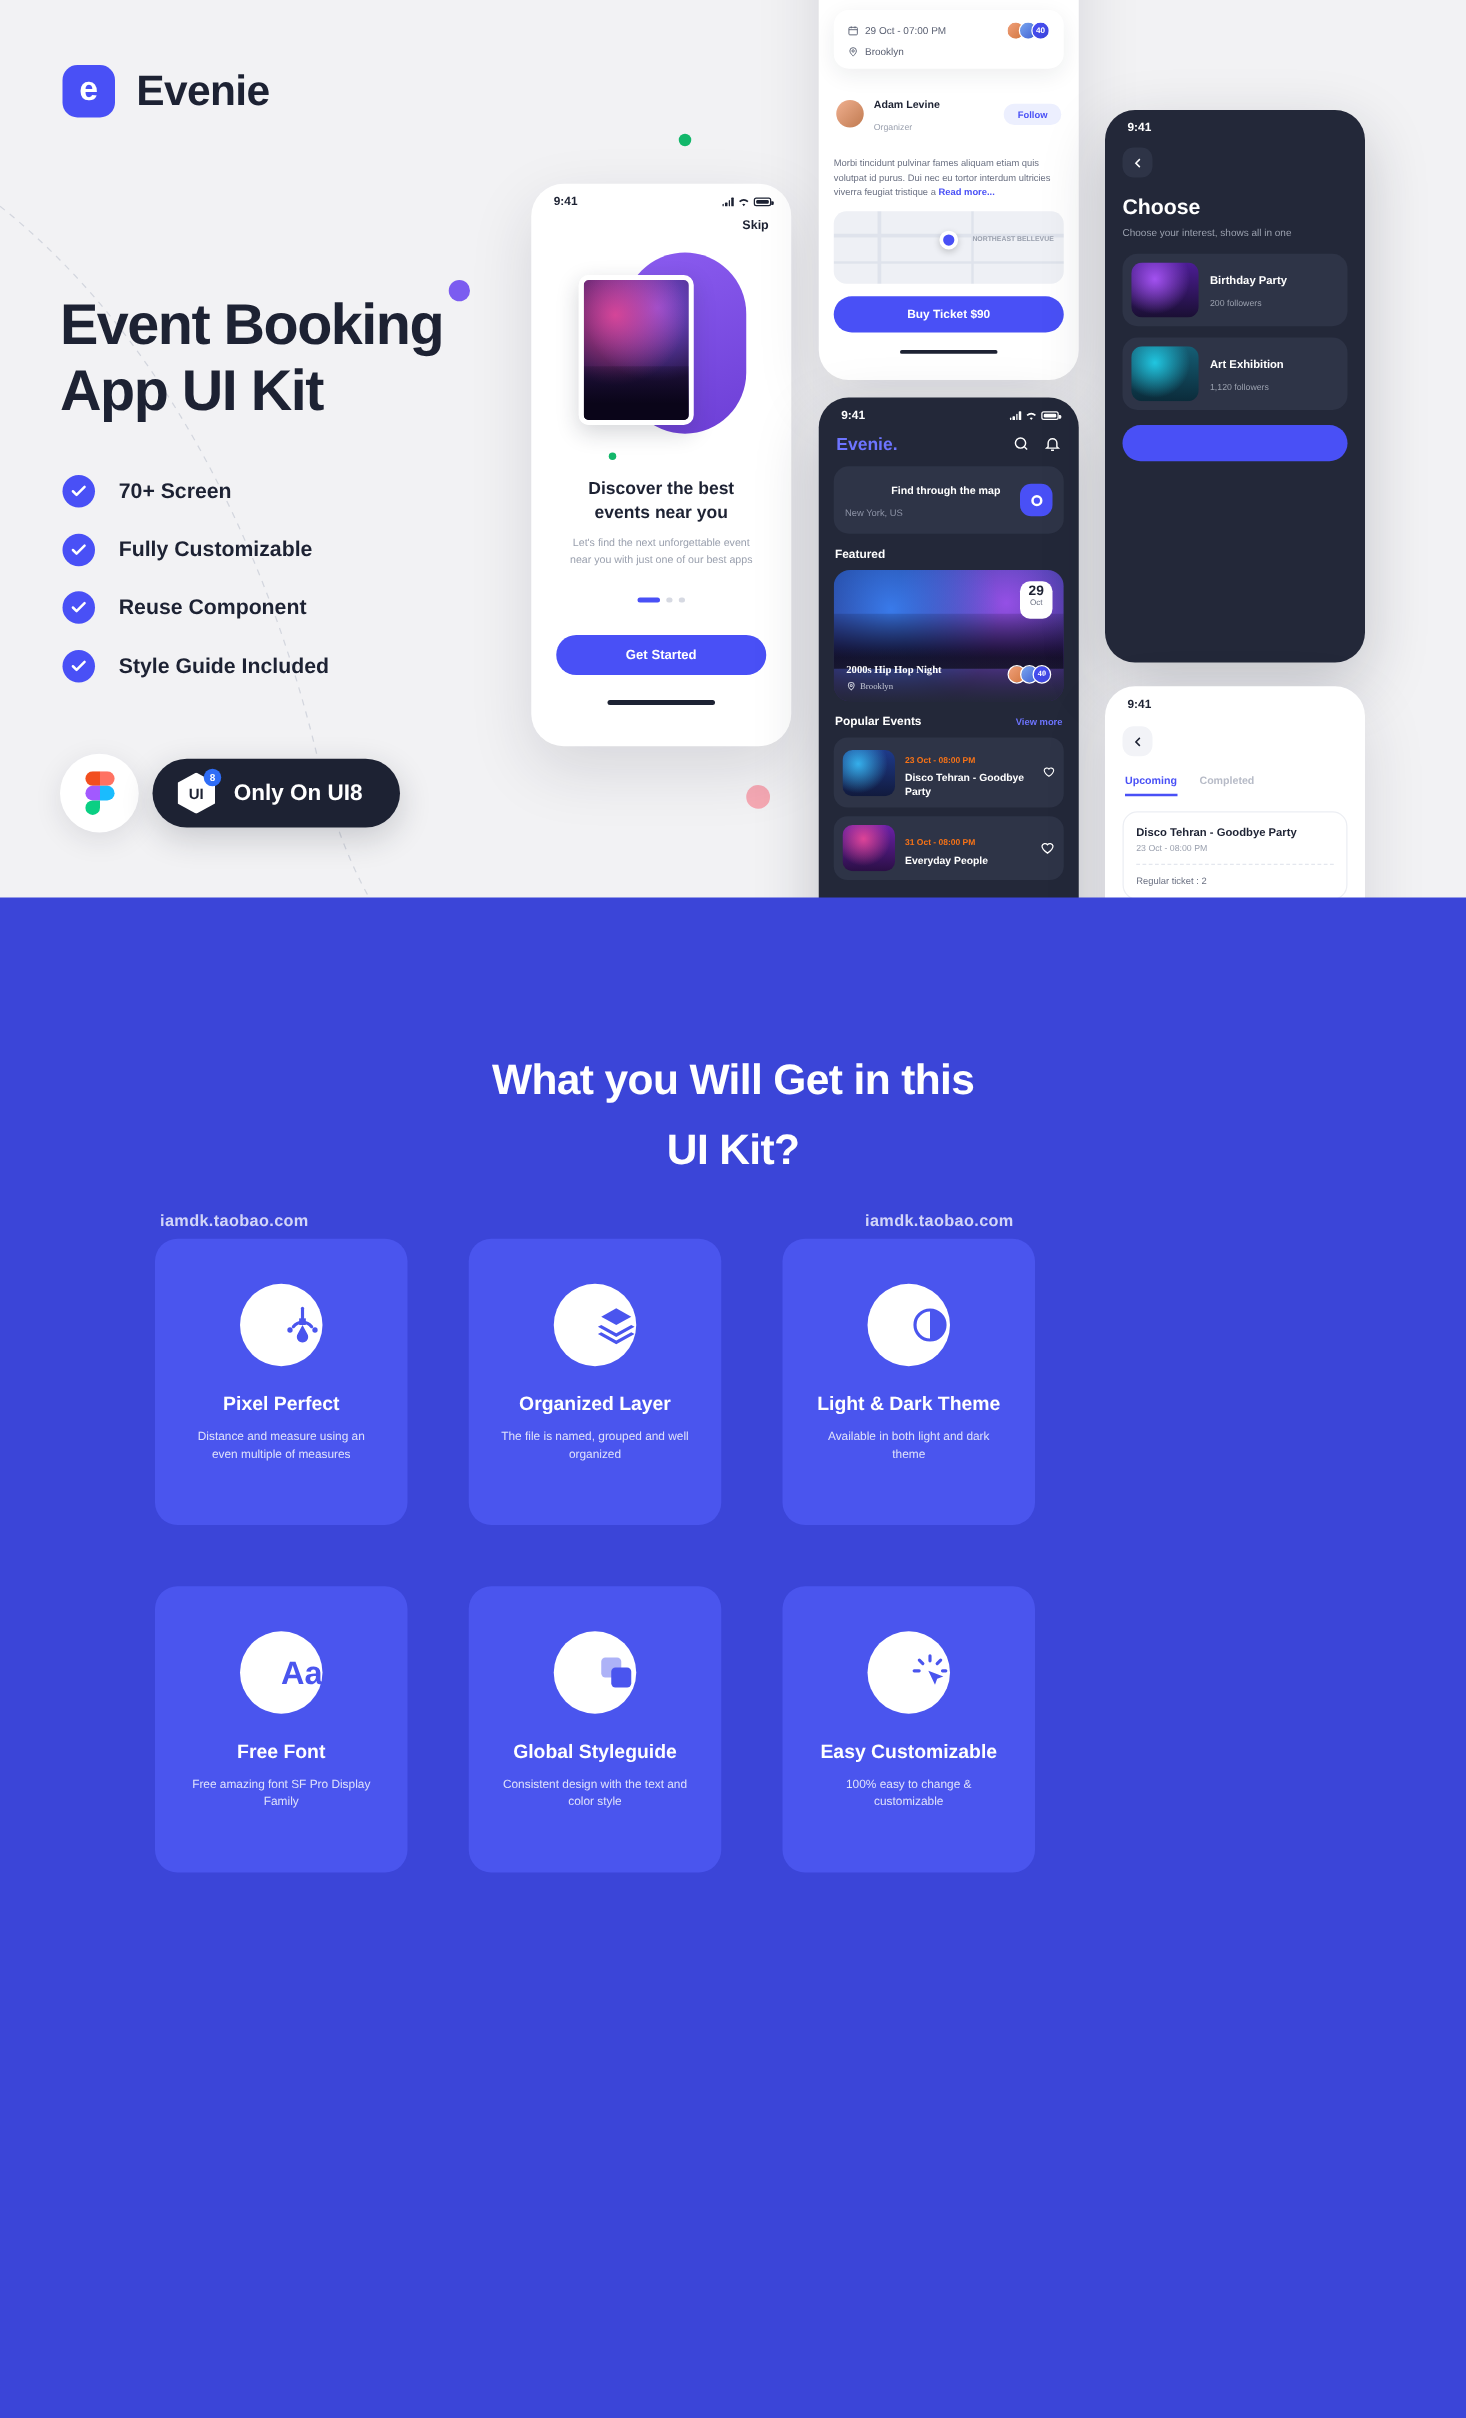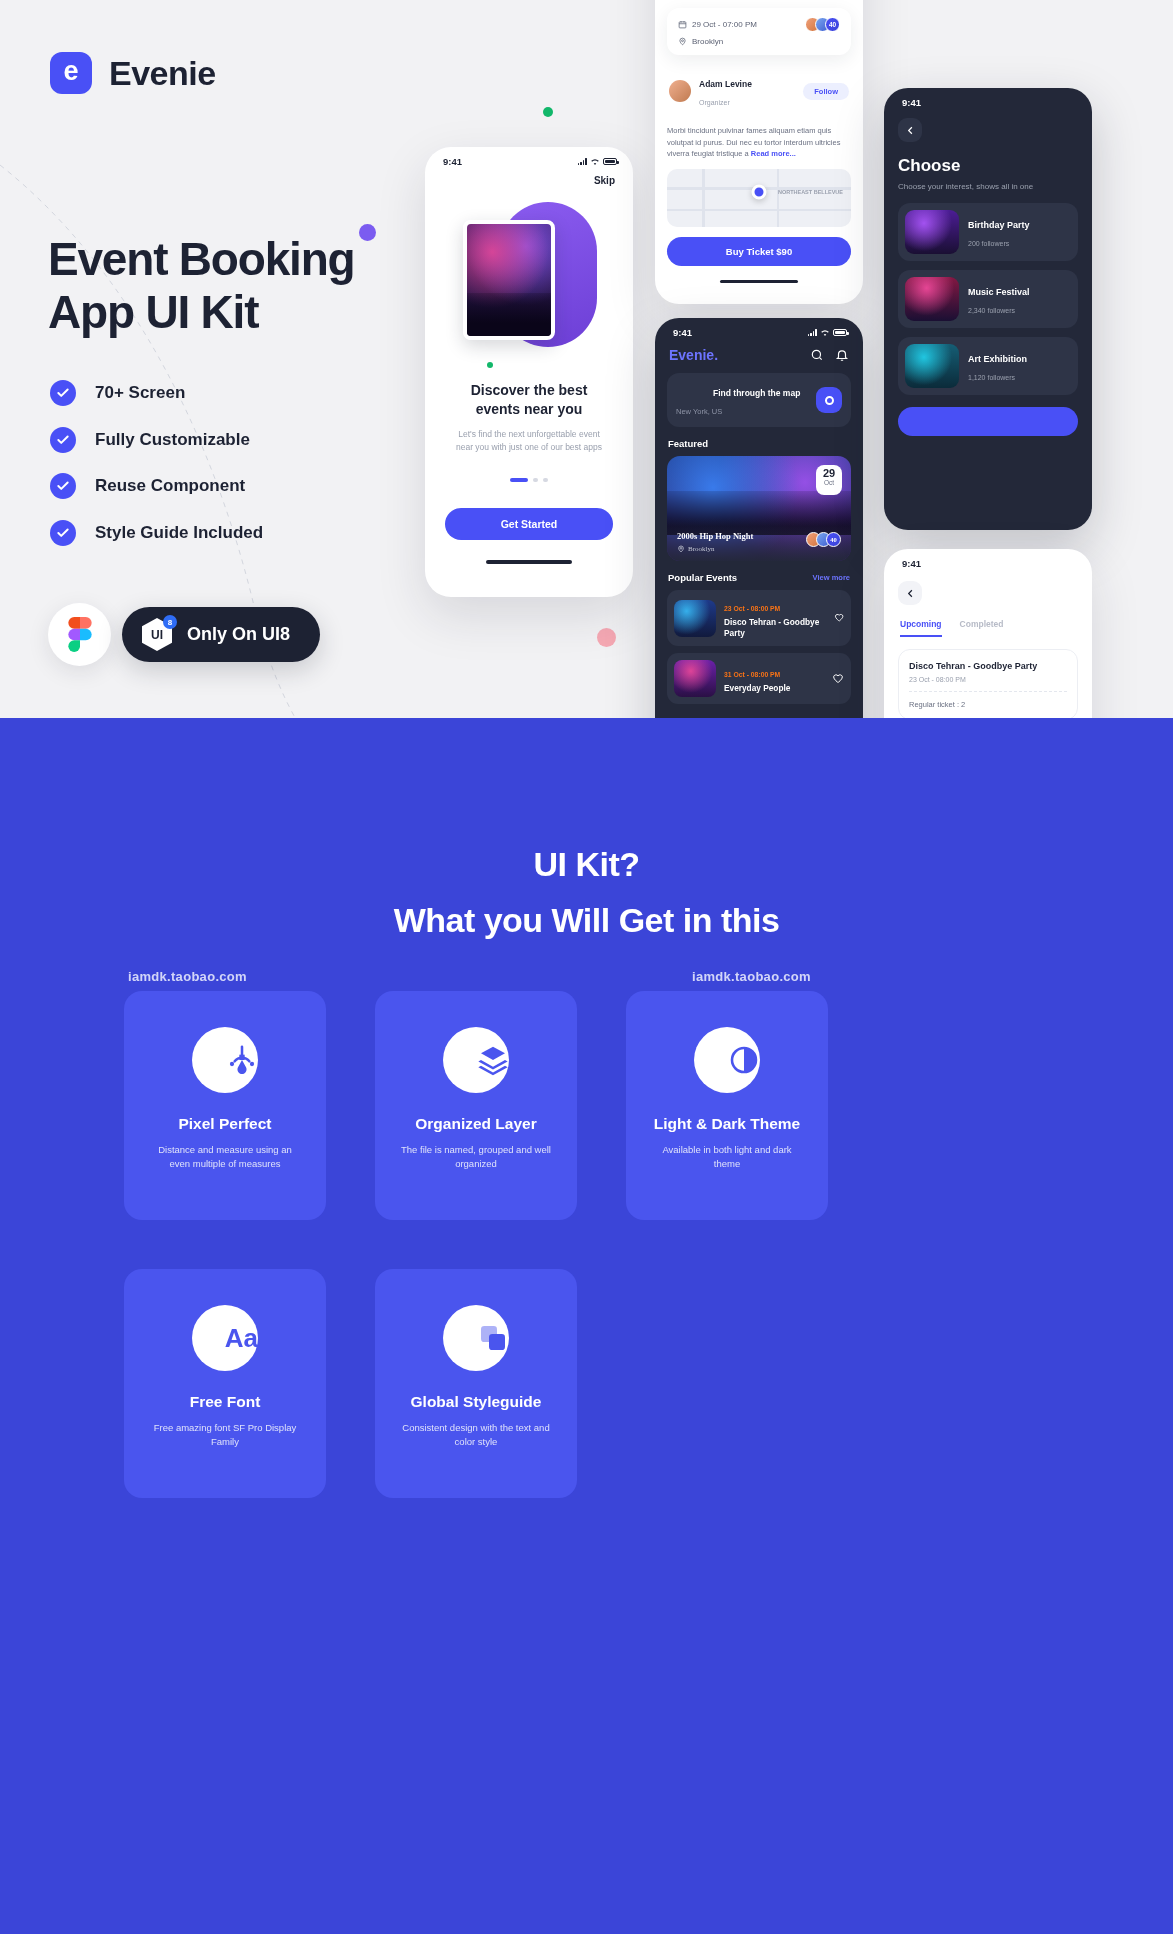--- a/index.html
+++ b/index.html
@@ -738,27 +738,20 @@
       <div class="pc-sub">Choose your interest, shows all in one</div>
       <div class="pc-list">
         <div class="pc-card">
           <span class="pc-thumb pc-t1"></span>
           <span>
             <span class="pc-name">Birthday Party</span><br>
             <span class="pc-foll">200 followers</span>
           </span>
         </div>
         <div class="pc-card">
-          <span class="pc-thumb pc-t2"></span>
-          <span>
-            <span class="pc-name">Music Festival</span><br>
-            <span class="pc-foll">2,340 followers</span>
-          </span>
-        </div>
-        <div class="pc-card">
           <span class="pc-thumb pc-t3"></span>
           <span>
             <span class="pc-name">Art Exhibition</span><br>
             <span class="pc-foll">1,120 followers</span>
           </span>
         </div>
       </div>
       <div class="pc-cta"></div>
     </div>
 
@@ -784,22 +777,22 @@
         <div class="pt-date">31 Oct - 08:00 PM</div>
         <div class="pt-sep"></div>
         <div class="pt-reg">Regular ticket : 1</div>
       </div>
 
     </div>
   </div>
 
   <div class="blue">
     <div class="blue-title">
+      <div>What you Will Get in this</div>
       <div>UI Kit?</div>
-      <div>What you Will Get in this</div>
     </div>
 
     <div class="wm wm-a">iamdk.taobao.com</div>
     <div class="wm wm-b">iamdk.taobao.com</div>
 
     <div class="cards">
 
       <div class="card">
         <span class="card-icon">
           <svg viewBox="0 0 24 24" fill="none" stroke="currentColor" stroke-width="1.9" stroke-linecap="round" stroke-linejoin="round">
@@ -850,17 +843,27 @@
         <span class="card-icon">
           <svg viewBox="0 0 24 24">
             <rect x="3" y="3" width="12" height="12" rx="2.5" fill="currentColor" opacity=".45"></rect>
             <rect x="9" y="9" width="12" height="12" rx="2.5" fill="currentColor"></rect>
           </svg>
         </span>
         <div class="card-title">Global Styleguide</div>
         <div class="card-desc">Consistent design with the text and color style</div>
       </div>
 
+      <div class="card">
+        <span class="card-icon">
+          <svg viewBox="0 0 24 24" fill="none" stroke="currentColor" stroke-width="1.9" stroke-linecap="round">
+            <path d="M12 2v3M5.6 4.6l2.1 2.1M2.5 11h3M18.4 4.6l-2.1 2.1M21.5 11h-2"></path>
+            <path d="M11 11l9 3.4-3.7 1.3-1.3 3.7L11 11z" fill="currentColor" stroke="none"></path>
+          </svg>
+        </span>
+        <div class="card-title">Easy Customizable</div>
+        <div class="card-desc">100% easy to change &amp; customizable</div>
+      </div>
 
     </div>
   </div>
 
 </div>
 
 </body></html>

